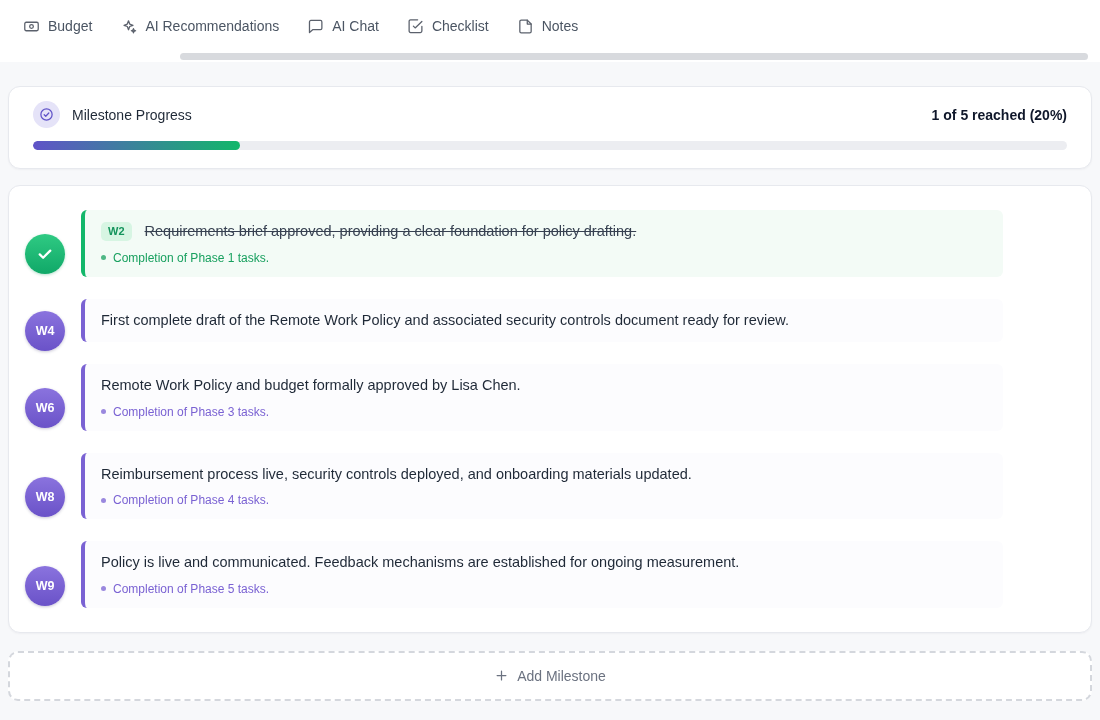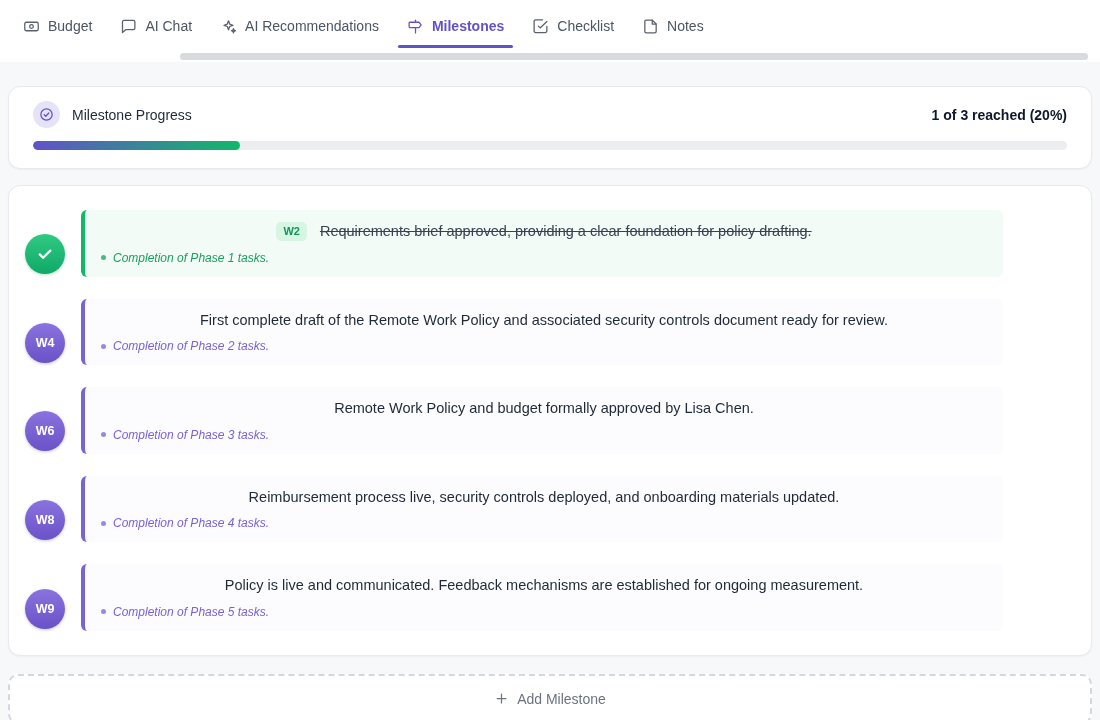--- a/index.html
+++ b/index.html
@@ -121,39 +121,38 @@
     margin-right: 64px;
     margin-bottom: 22px;
     border-left: 4px solid var(--purple);
     border-radius: 6px;
     background: #fcfcfe;
     padding: 12px 16px;
     cursor: pointer;
   }
   .completed .ms-body { border-left-color: var(--green); background: #f3fbf6; }
 
-  .ms-title { font-size: 14.5px; font-weight: 500; color: #1f2937; line-height: 1.35; text-align: center; }
+  .ms-title { font-size: 14.5px; font-weight: 500; color: #1f2937; line-height: 1.35; }
   .ms-badge {
     display: inline-block;
     background: #d7f5e3;
     color: #14945c;
     font-size: 11px; font-weight: 700;
     padding: 2px 7px;
     border-radius: 5px;
     margin-right: 9px;
     vertical-align: 1px;
   }
   .completed .ms-title-text { text-decoration: line-through; color: #374151; }
 
   .ms-phase {
     margin-top: 9px;
     display: flex; align-items: center; gap: 7px;
     font-size: 12px;
     color: var(--purple);
-    font-style: italic;
   }
   .completed .ms-phase { color: var(--green-text); }
   .ms-phase .dot { width: 5px; height: 5px; border-radius: 50%; background: currentColor; opacity: .75; flex: none; }
 
   
   .add-btn {
     display: flex; align-items: center; justify-content: center; gap: 8px;
     width: calc(100% - 16px);
     margin: 18px 8px 0;
     height: 50px;
@@ -180,49 +179,39 @@
             <rect x="2.5" y="6" width="19" height="12" rx="2"></rect>
             <circle cx="12" cy="12" r="2.6"></circle>
           </svg>
         </span>
     <span class="tab-label">Budget</span>
   </div>
 
   <div class="tab">
     <span class="tab-icon">
           <svg viewBox="0 0 24 24" fill="none" stroke="currentColor" stroke-width="1.8" stroke-linecap="round" stroke-linejoin="round">
-            <path d="M21 14.5a2 2 0 0 1-2 2H8l-4.5 4V5.5a2 2 0 0 1 2-2H19a2 2 0 0 1 2 2v9z"></path>
-          </svg>
-        </span>
-    <span class="tab-label">AI Chat</span>
-  </div>
-
-  <div class="tab">
-    <span class="tab-icon">
-          <svg viewBox="0 0 24 24" fill="none" stroke="currentColor" stroke-width="1.8" stroke-linecap="round" stroke-linejoin="round">
             <path d="M12 4l1.7 4.6L18.3 10.3l-4.6 1.7L12 16.6l-1.7-4.6-4.6-1.7 4.6-1.7L12 4z"></path>
             <path d="M19 15l.8 2.2L22 18l-2.2.8L19 21l-.8-2.2L16 18l2.2-.8L19 15z"></path>
           </svg>
         </span>
     <span class="tab-label">AI Recommendations</span>
   </div>
 
-
-
-
-  <div class="tab active">
-    <span class="tab-icon">
-          <svg viewBox="0 0 24 24" fill="none" stroke="currentColor" stroke-width="1.8" stroke-linecap="round" stroke-linejoin="round">
-            <path d="M12 13.5V21"></path>
-            <path d="M12 3v3"></path>
-            <path d="M4 6h13l3 3.7-3 3.8H4a1 1 0 0 1-1-1V7a1 1 0 0 1 1-1z"></path>
-          </svg>
-        </span>
-    <span class="tab-label">Milestones</span>
-  </div>
+  <div class="tab">
+    <span class="tab-icon">
+          <svg viewBox="0 0 24 24" fill="none" stroke="currentColor" stroke-width="1.8" stroke-linecap="round" stroke-linejoin="round">
+            <path d="M21 14.5a2 2 0 0 1-2 2H8l-4.5 4V5.5a2 2 0 0 1 2-2H19a2 2 0 0 1 2 2v9z"></path>
+          </svg>
+        </span>
+    <span class="tab-label">AI Chat</span>
+  </div>
+
+
+
+
 
   <div class="tab">
     <span class="tab-icon">
           <svg viewBox="0 0 24 24" fill="none" stroke="currentColor" stroke-width="1.8" stroke-linecap="round" stroke-linejoin="round">
             <path d="M9 11.5l2.5 2.5L21 5"></path>
             <path d="M21 12v6.5a2 2 0 0 1-2 2H5a2 2 0 0 1-2-2v-14a2 2 0 0 1 2-2h10"></path>
           </svg>
         </span>
     <span class="tab-label">Checklist</span>
   </div>
@@ -244,21 +233,21 @@
 
   <section class="card progress-card">
     <div class="progress-head">
       <span class="progress-icon">
           <svg viewBox="0 0 24 24" fill="none" stroke="currentColor" stroke-width="2" stroke-linecap="round" stroke-linejoin="round">
             <circle cx="12" cy="12" r="9"></circle>
             <path d="M8.3 12.3l2.5 2.5 4.9-5.2"></path>
           </svg>
         </span>
       <span class="progress-title">Milestone Progress</span>
-      <span class="progress-status">1 of 3 reached (20%)</span>
+      <span class="progress-status">1 of 5 reached (20%)</span>
     </div>
     <div class="progress-track">
       <div class="progress-fill" style="width: 20%;"></div>
     </div>
   </section>
 
   <section class="card list-card">
     <div>
   <div class="ms-row completed">
     <div class="ms-col">
@@ -283,24 +272,20 @@
 
   <div class="ms-row">
     <div class="ms-col">
       <div class="ms-marker">W4</div>
       <div class="ms-line"></div>
     </div>
     <div class="ms-body">
       <div class="ms-title">
         
         <span class="ms-title-text">First complete draft of the Remote Work Policy and associated security controls document ready for review.</span>
-      </div>
-      <div class="ms-phase">
-        <span class="dot"></span>
-        <span>Completion of Phase 2 tasks.</span>
       </div>
     </div>
   </div>
 
   <div class="ms-row">
     <div class="ms-col">
       <div class="ms-marker">W6</div>
       <div class="ms-line"></div>
     </div>
     <div class="ms-body">

